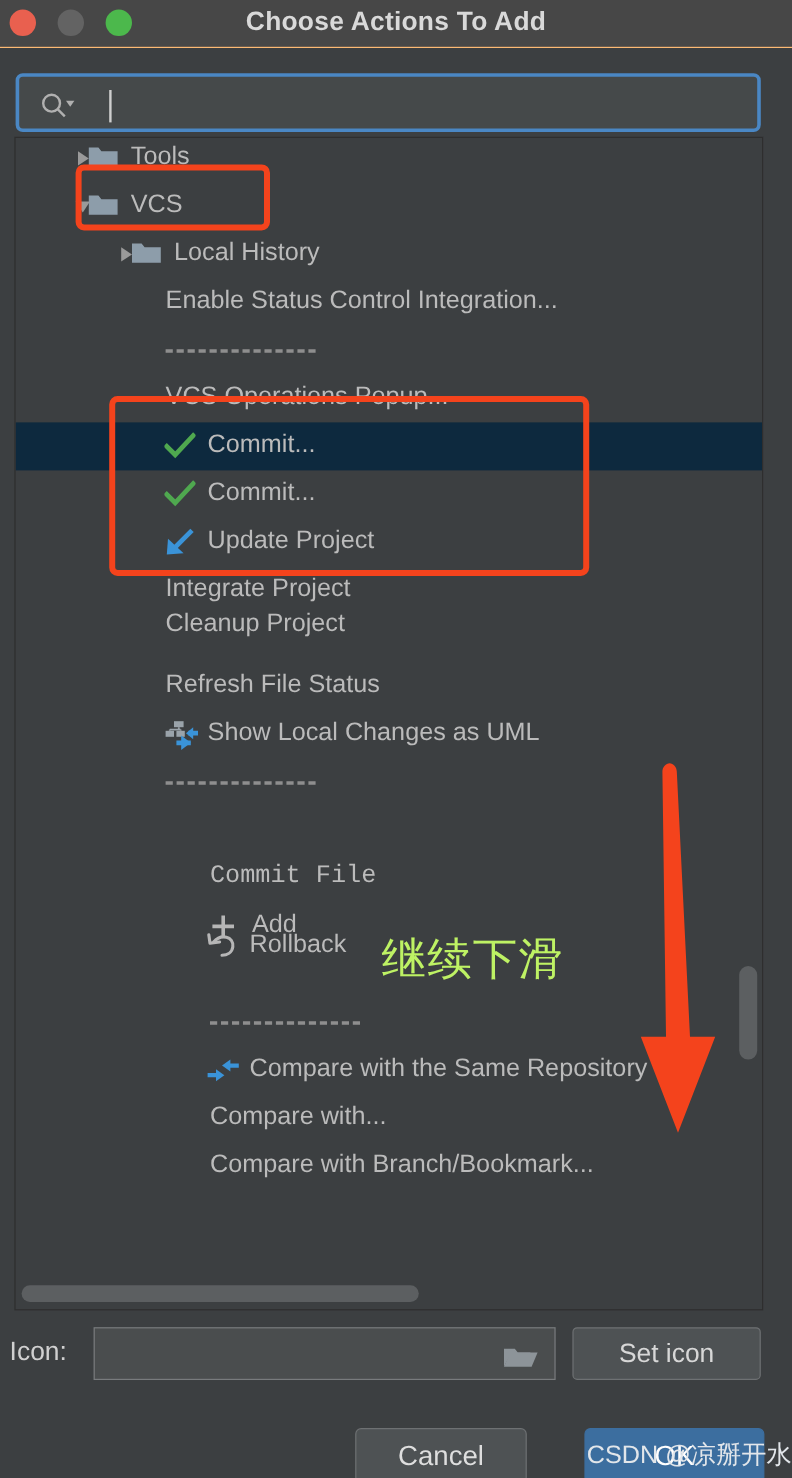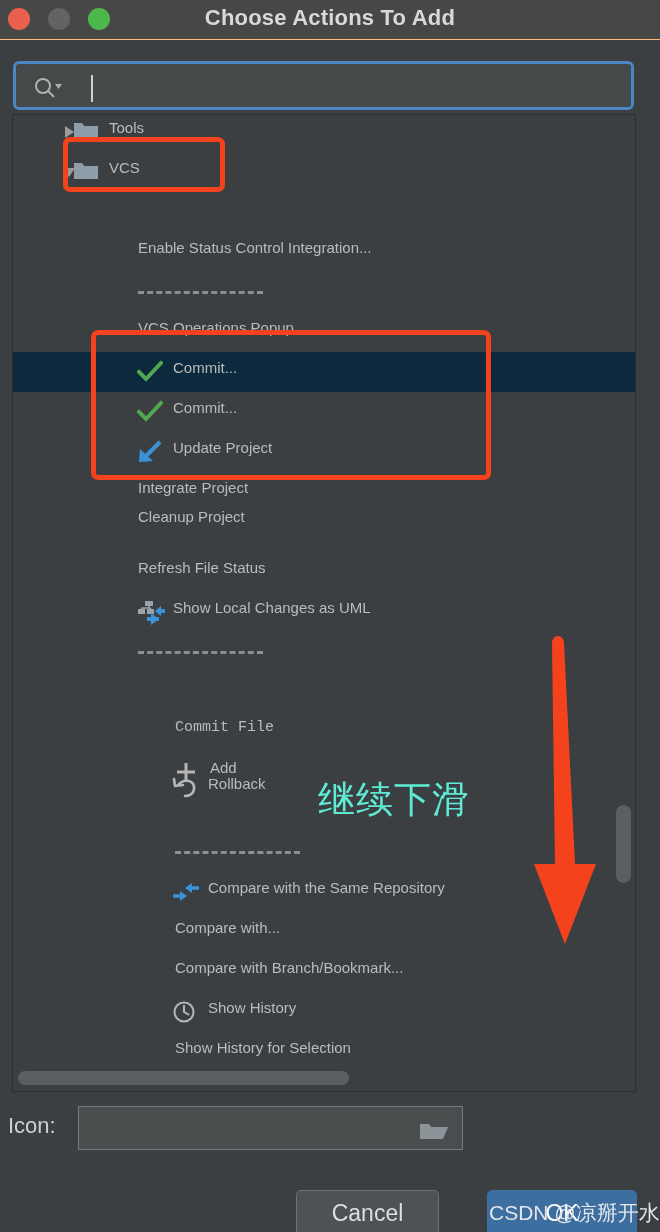--- a/index.html
+++ b/index.html
@@ -47,21 +47,21 @@
   }
   
   #treepanel{
     position:absolute;left:12px;top:114px;width:624px;height:978px;
     background:#3c3f41;border:1px solid #2e2e2e;
     box-sizing:border-box;overflow:hidden;
   }
   #treeclip{position:absolute;left:0;top:0;width:622px;height:948px;overflow:hidden;}
   .row{
     position:absolute;left:0;width:622px;height:40px;
-    color:#bbbbbb;font-size:15px;
+    color:#bbbbbb;font-size:21px;
     white-space:nowrap;
   }
   .row.sel{background:#0d293e;}
   .row .lbl{position:absolute;top:7px;}
   .ico{position:absolute;top:8px;}
   .twisty{position:absolute;top:14px;width:0;height:0;}
   .twisty.closed{
     border-left:9px solid #9a9a9a;
     border-top:6px solid transparent;border-bottom:6px solid transparent;
   }
@@ -122,21 +122,21 @@
   }
   
   .annot-box{
     position:absolute;border:5px solid #f4431c;border-radius:7px;
     box-sizing:border-box;pointer-events:none;
   }
   #annot-vcs{left:63px;top:137px;width:162px;height:55px;}
   #annot-commit{left:91px;top:330px;width:400px;height:150px;}
   #annot-text{
     position:absolute;left:318px;top:775px;
-    color:#5eead4;font-size:37px;letter-spacing:1px;
+    color:#bef264;font-size:37px;letter-spacing:1px;
     font-family:"DejaVu Sans","Liberation Sans",sans-serif;
     white-space:nowrap;
   }
   #annot-arrow{position:absolute;left:520px;top:632px;}
 </style>
 </head>
 <body>
 
 <div id="titlebar">
   <div id="traffic">
@@ -168,20 +168,27 @@
           </svg></span>
         <span class="lbl" style="left: 96px;">Tools</span>
       </div>
       <div class="row" style="top: 37px;">
         <span class="twisty open" style="left: 50px;"></span>
         <span class="ico" style="left: 60px;"><svg width="26" height="22" viewBox="0 0 26 22">
             <path d="M1,3 L9,3 L11.5,6 L25,6 L25,19 L1,19 Z" fill="#8d9daa"></path>
           </svg></span>
         <span class="lbl" style="left: 96px;">VCS</span>
       </div>
+      <div class="row" style="top: 77px;">
+        <span class="twisty closed" style="left: 88px;"></span>
+        <span class="ico" style="left: 96px;"><svg width="26" height="22" viewBox="0 0 26 22">
+            <path d="M1,3 L9,3 L11.5,6 L25,6 L25,19 L1,19 Z" fill="#8d9daa"></path>
+          </svg></span>
+        <span class="lbl" style="left: 132px;">Local History</span>
+      </div>
       <div class="row" style="top: 117px;">
         <span class="lbl" style="left: 125px;">Enable Status Control Integration...</span>
       </div>
       <div class="row" style="top: 157px;">
         <span class="sep" style="left: 125px; width: 125px; top: 19px;"></span>
       </div>
       <div class="row" style="top: 197px;">
         <span class="lbl" style="left: 125px;">VCS Operations Popup...</span>
       </div>
       <div class="row sel" style="top: 237px;">
@@ -255,47 +262,38 @@
             <polygon points="20,3 13,8 20,13" fill="#3a93d8"></polygon>
           </svg></span>
         <span class="lbl" style="left: 195px;">Compare with the Same Repository</span>
       </div>
       <div class="row" style="top: 797px;">
         <span class="lbl" style="left: 162px;">Compare with...</span>
       </div>
       <div class="row" style="top: 837px;">
         <span class="lbl" style="left: 162px;">Compare with Branch/Bookmark...</span>
       </div>
-      <div class="row" style="top: 877px;">
-        <span class="ico" style="left: 159px;"><svg width="24" height="24" viewBox="0 0 24 24">
-            <circle cx="12" cy="12" r="9.5" fill="none" stroke="#b6b6b6" stroke-width="2"></circle>
-            <path d="M12,6 L12,12 L16.5,14.5" fill="none" stroke="#b6b6b6" stroke-width="2" stroke-linecap="round"></path>
-          </svg></span>
-        <span class="lbl" style="left: 195px;">Show History</span>
-      </div>
-      <div class="row" style="top: 917px;">
-        <span class="lbl" style="left: 162px;">Show History for Selection</span>
-      </div>
     </div>
   <div id="vscroll"></div>
   <div id="hscrolltrack">
     <div id="hscroll"></div>
   </div>
 </div>
 
 <div id="iconrow">
   <span id="icon-label">Icon:</span>
   <div id="icon-field">
     <span id="folder-icon">
       <svg width="32" height="22" viewBox="0 0 32 22">
         <path d="M2,19 L7,7 L30,7 L25,19 Z" fill="#8d9499"></path>
         <path d="M2,19 L2,4 L11,4 L13.5,7 L24,7 L24,9 L7,9 Z" fill="#8d9499"></path>
       </svg>
     </span>
   </div>
+  <div id="set-icon-btn">Set icon</div>
 </div>
 
 <div id="cancel-btn">Cancel</div>
 <div id="ok-btn">OK</div>
 <div id="watermark">CSDN @凉掰开水</div>
 
 <div class="annot-box" id="annot-vcs"></div>
 <div class="annot-box" id="annot-commit"></div>
 <div id="annot-text">继续下滑</div>
 <div id="annot-arrow">

